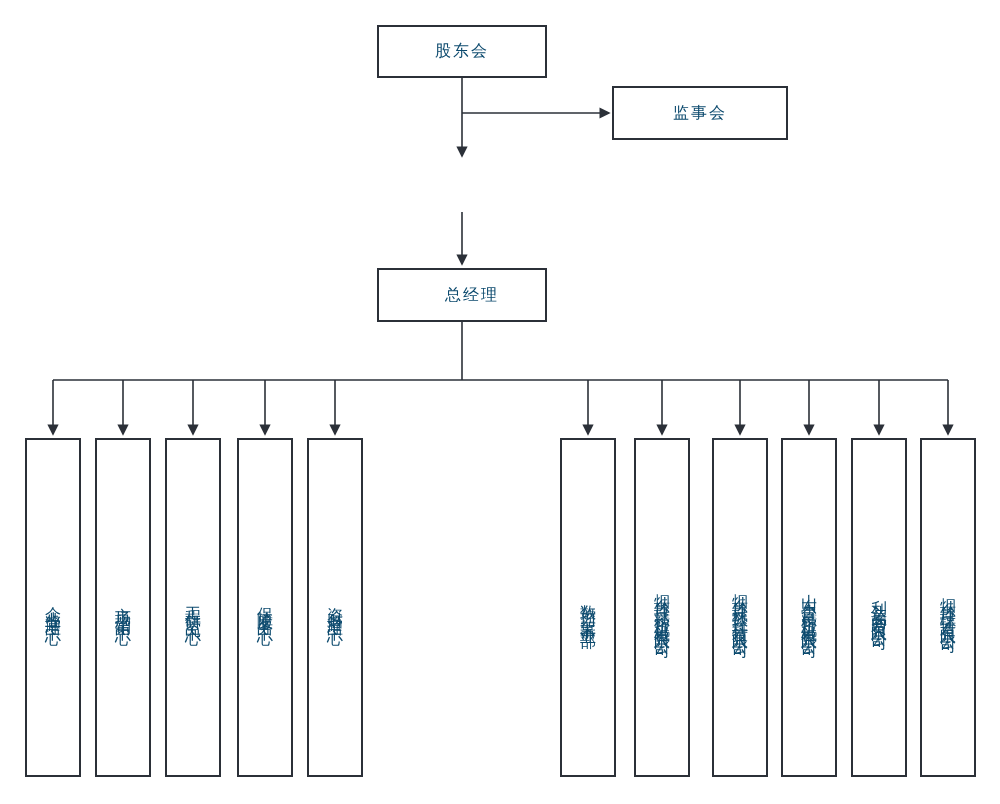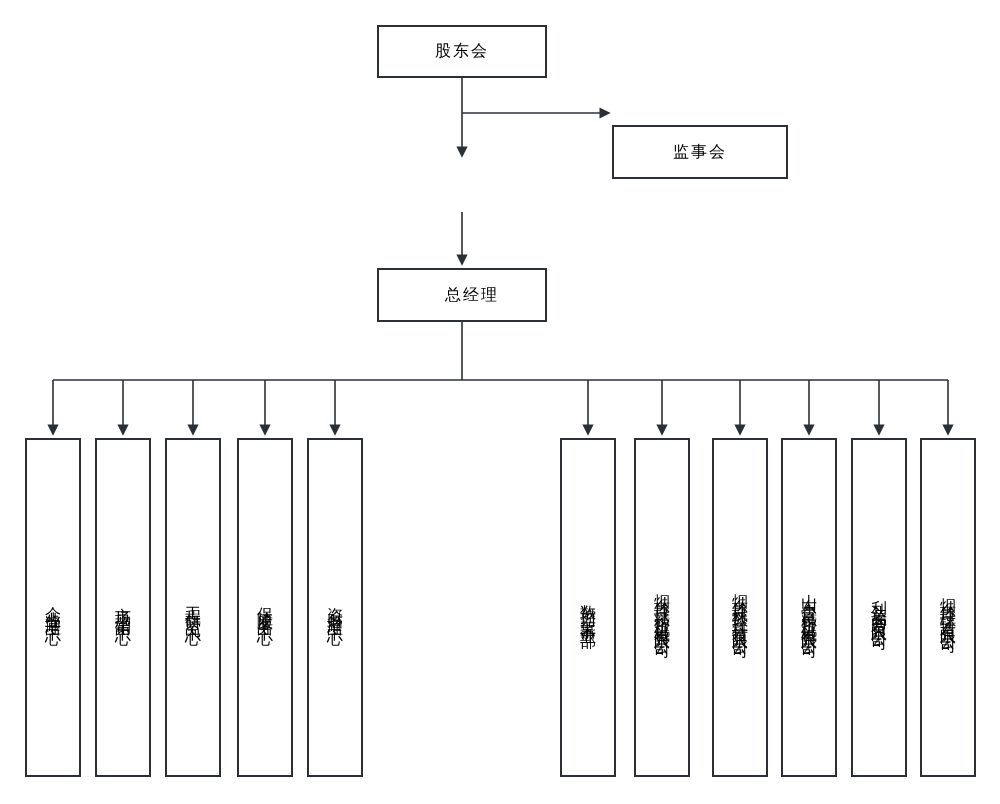--- a/index.html
+++ b/index.html
@@ -26,21 +26,21 @@
   .node {
     position: absolute;
     box-sizing: border-box;
     background: #ffffff;
     border: 2px solid #2b3038;
     display: flex;
     align-items: center;
     justify-content: center;
   }
   .node .lbl {
-    color: #000000;
+    color: #0c4a6e;
     font-size: 16px;
     letter-spacing: 2px;
     white-space: nowrap;
   }
   .node.tall {
     top: 438px;
     height: 339px;
     width: 56px;
   }
   .node.tall .lbl {
@@ -84,21 +84,21 @@
       <line x1="809" y1="380" x2="809" y2="434" marker-end="url(#arrow)"></line>
       <line x1="879" y1="380" x2="879" y2="434" marker-end="url(#arrow)"></line>
       <line x1="948" y1="380" x2="948" y2="434" marker-end="url(#arrow)"></line>
     </g>
   </svg>
 
   <div class="node" style="left:377px; top:25px; width:170px; height:53px;">
     <span class="lbl">股东会</span>
   </div>
 
-  <div class="node" style="left:612px; top:86px; width:176px; height:54px;margin-top:39px;">
+  <div class="node" style="left:612px; top:86px; width:176px; height:54px;">
     <span class="lbl">监事会</span>
   </div>
 
 
   <div class="node" style="left:377px; top:268px; width:170px; height:54px;padding-left:20px;">
     <span class="lbl">总经理</span>
   </div>
 
   <div class="node tall" style="left:25px;">
     <span class="lbl">企业管理中心</span>

